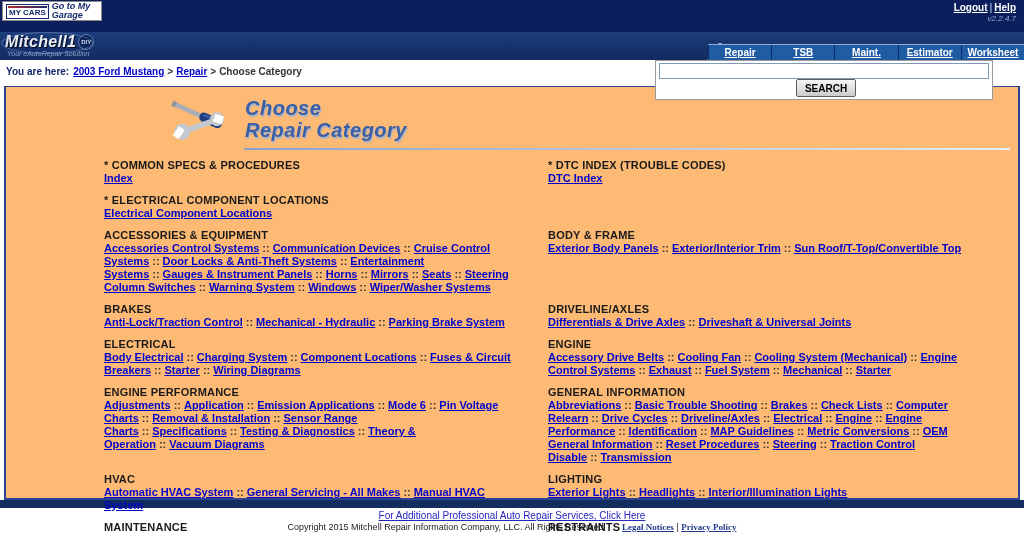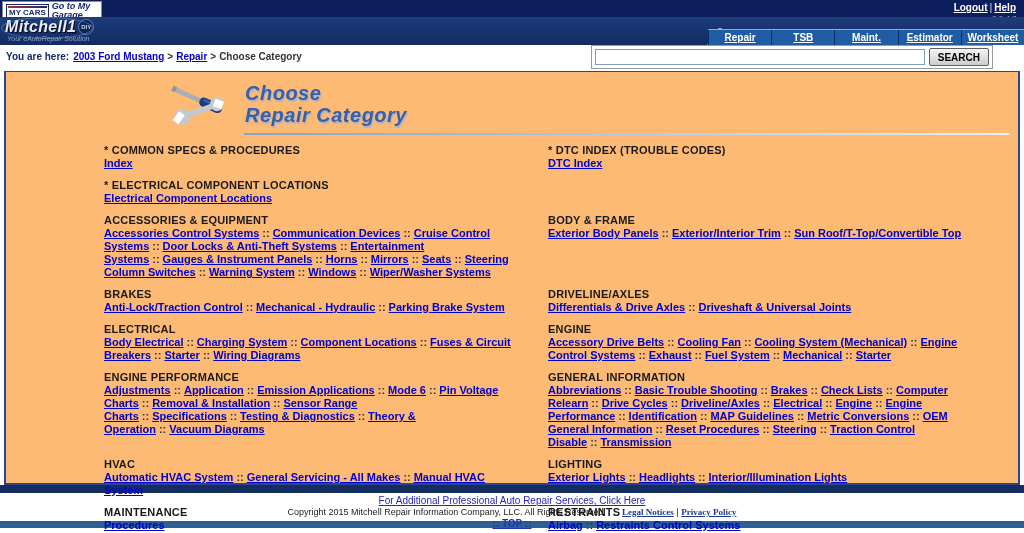--- a/index.html
+++ b/index.html
@@ -1,21 +1,21 @@
 <!DOCTYPE html>
 <html><head>
 <meta charset="utf-8">
 <style>
   * { margin:0; padding:0; box-sizing:border-box; }
   html,body { width:1024px; height:533px; overflow:hidden; background:#fff;
               font-family:"Liberation Sans", sans-serif; }
   a { cursor:pointer; }
 
   
-  .topbar { position:relative; height:17px; background:#0c1e5c; }
+  .topbar { position:relative; height:32px; background:#0c1e5c; }
   .garage-box { position:absolute; left:2px; top:1px; height:20px; background:#fff;
                 border:1px solid #8a8a8a; display:flex; align-items:center; padding:0 3px; gap:3px; }
   .plate { border:1px solid #16296b; color:#16296b; font-size:8px; font-weight:bold;
            padding:4px 2px 1px 2px; line-height:1; position:relative; }
   .plate::before { content:""; position:absolute; left:1px; right:1px; top:1px; height:2px;
                    background:linear-gradient(to right,#b03030,#16296b); }
   .garage-label { font-size:9px; font-weight:bold; font-style:italic; color:#14286b;
                   line-height:1.05; width:46px; }
   .top-links { position:absolute; right:8px; top:3px; text-align:right;
                font-size:10px; font-weight:bold; color:#fff; line-height:1; }
@@ -43,21 +43,21 @@
                   background:#b9c6dd; transform:skewX(-35deg); transform-origin:bottom; }
 
   
   .crumb-row { position:relative; height:26px; background:#fff; }
   .breadcrumb { padding:6px 0 0 6px; font-size:10px; color:#333; }
   .breadcrumb .here { font-weight:bold; color:#13286b; margin-right:4px; }
   .breadcrumb a { color:#0000cc; font-weight:bold; text-decoration:underline; }
   .breadcrumb .bsep { font-weight:bold; color:#333; margin:0 3px; }
   .breadcrumb .current { font-weight:bold; color:#333; }
   .searchbox { position:absolute; top:0; right:31px; background:#fff; border:1px solid #9a9a9a;
-               display:flex; align-items:center; padding:2px 3px; z-index:5; }
+               display:flex; align-items:center; padding:2px 3px; z-index:5;flex-direction:column; }
   .searchbox input { width:330px; height:16px; border:1px solid #7f9db9; font-size:11px; padding:0 3px; }
   .searchbox button { margin-left:4px; height:18px; font-size:10px; font-weight:bold; color:#000;
                       background:linear-gradient(#f5f5f5,#cccccc); border:1px solid #5f5f5f;
                       border-radius:2px; padding:0 8px; }
 
   
   .main { margin:0 4px; height:414px; border:2px solid #2b4391; border-top-width:1px;
           background:#fdba74; position:relative; }
   .banner { display:flex; align-items:flex-start; gap:12px; margin:10px 0 0 163px; height:50px; }
   .banner-title { font-size:20px; line-height:22px; font-weight:bold; font-style:italic;

